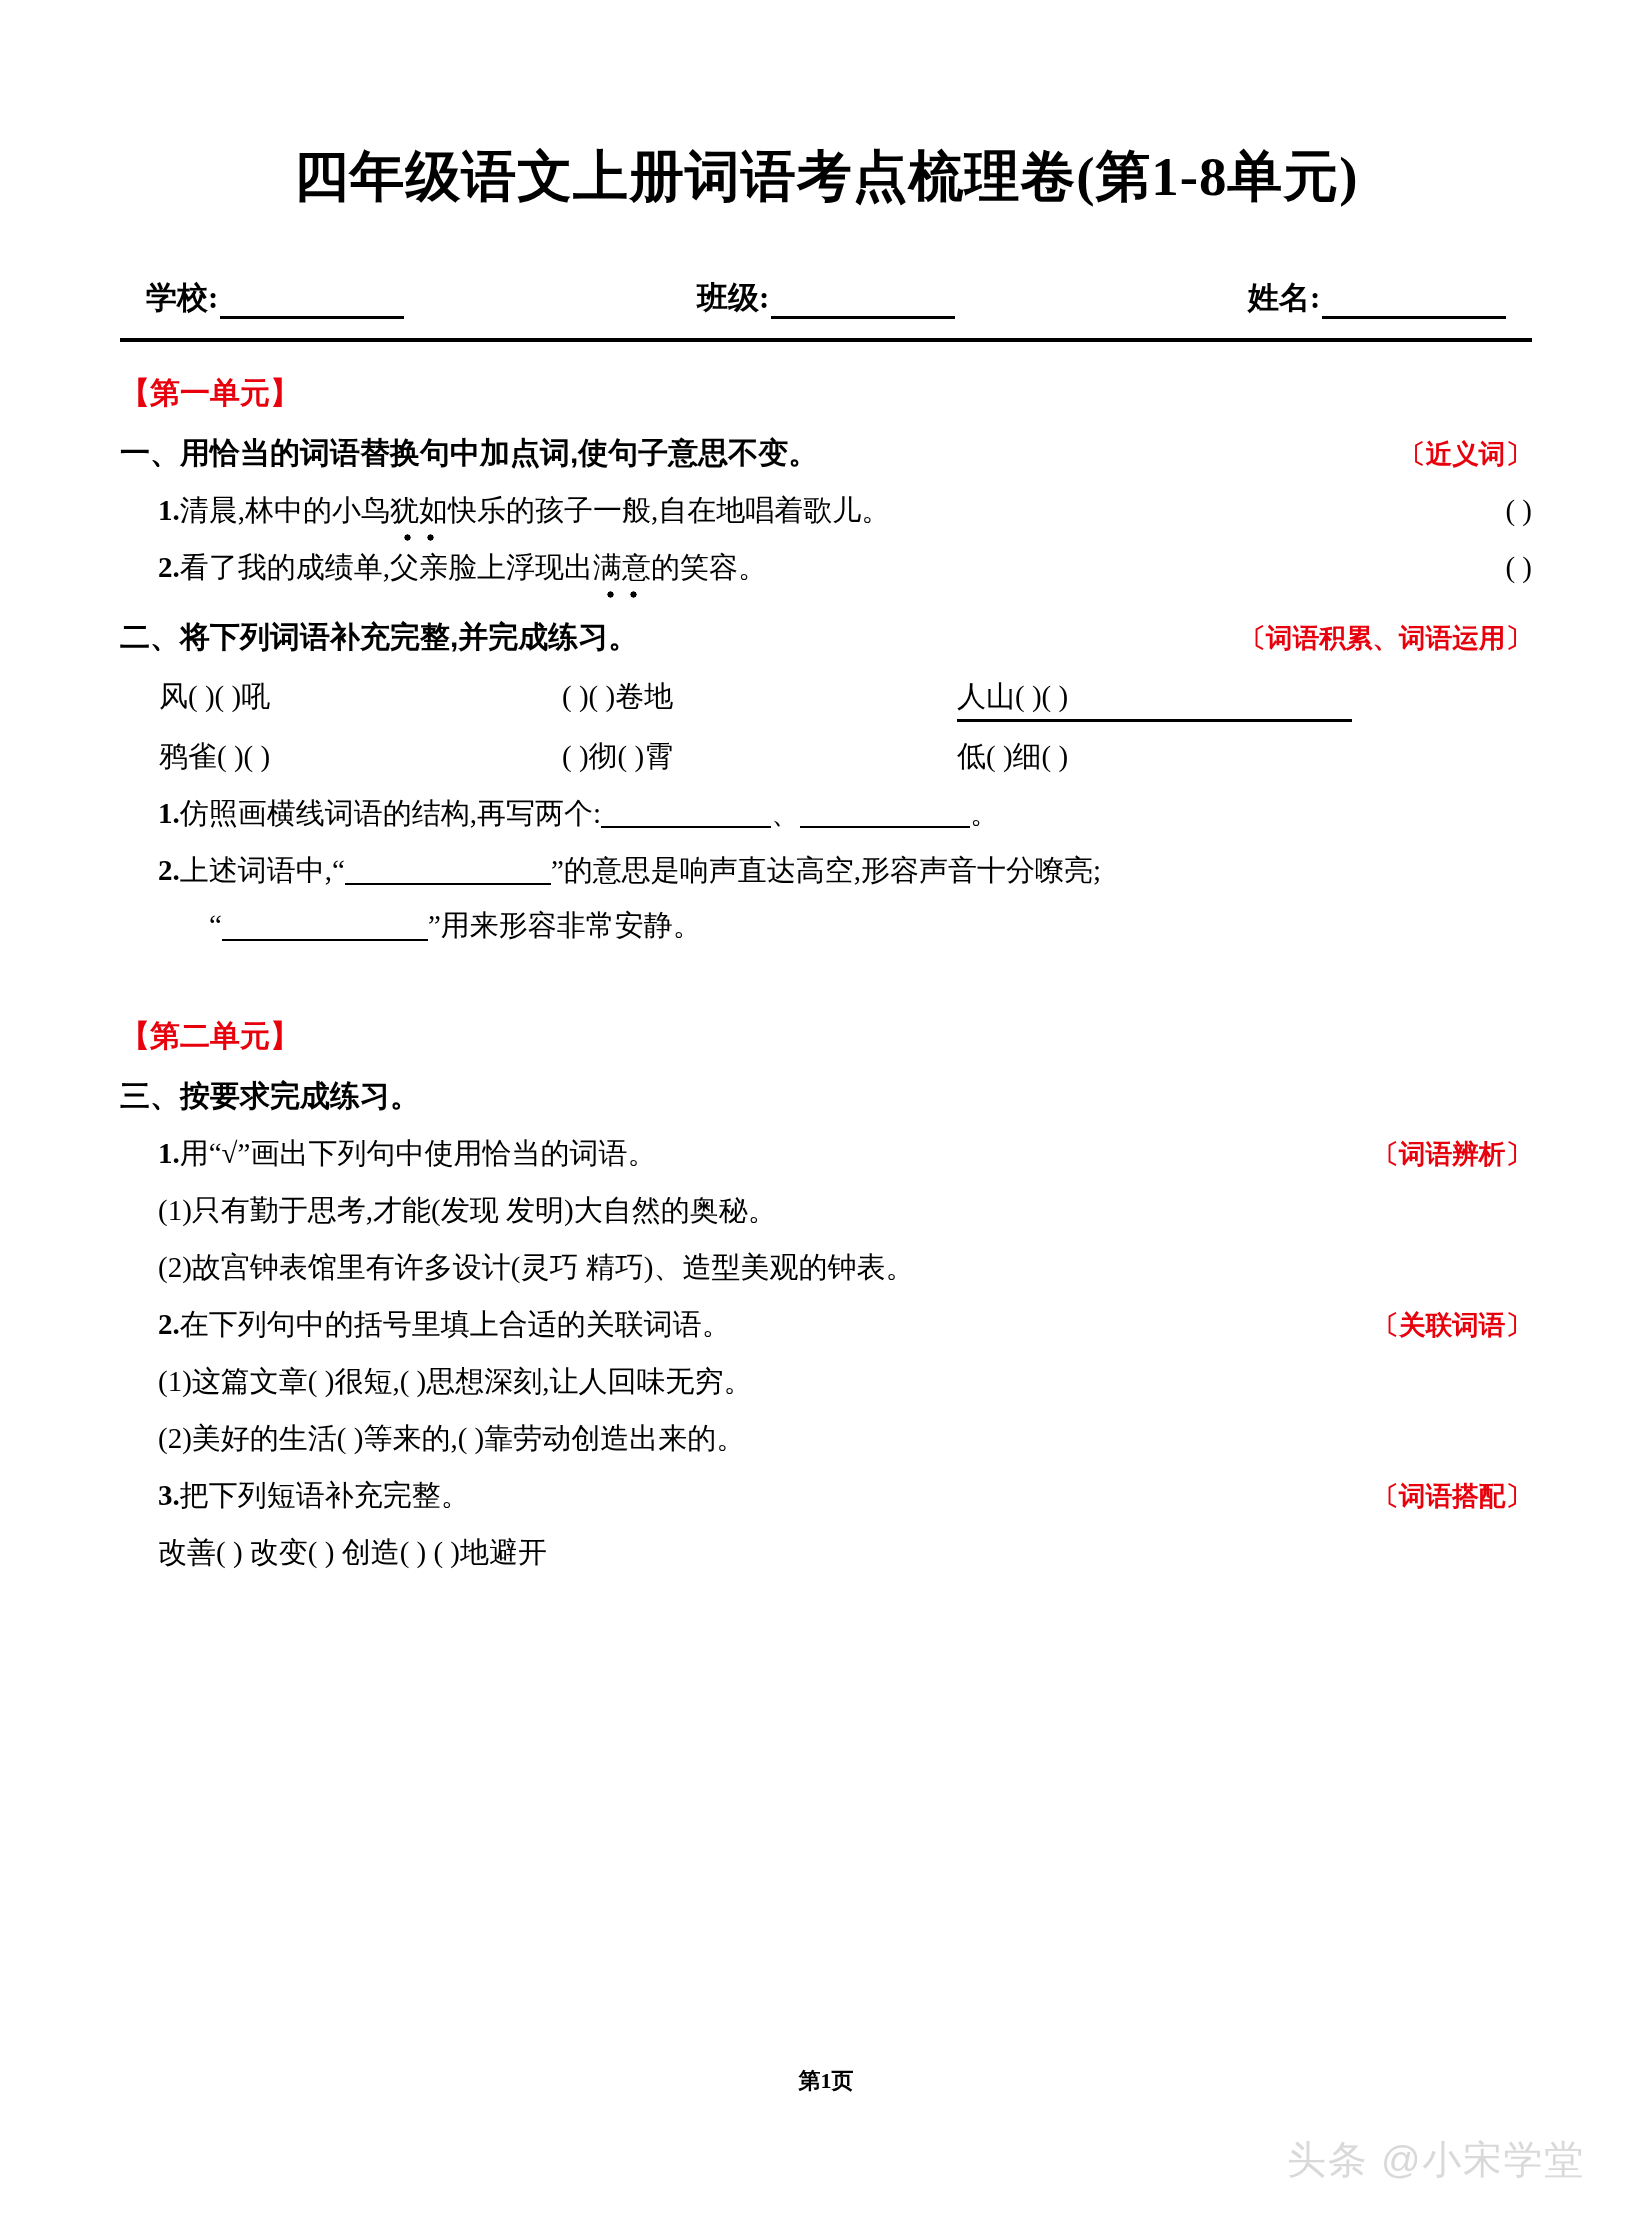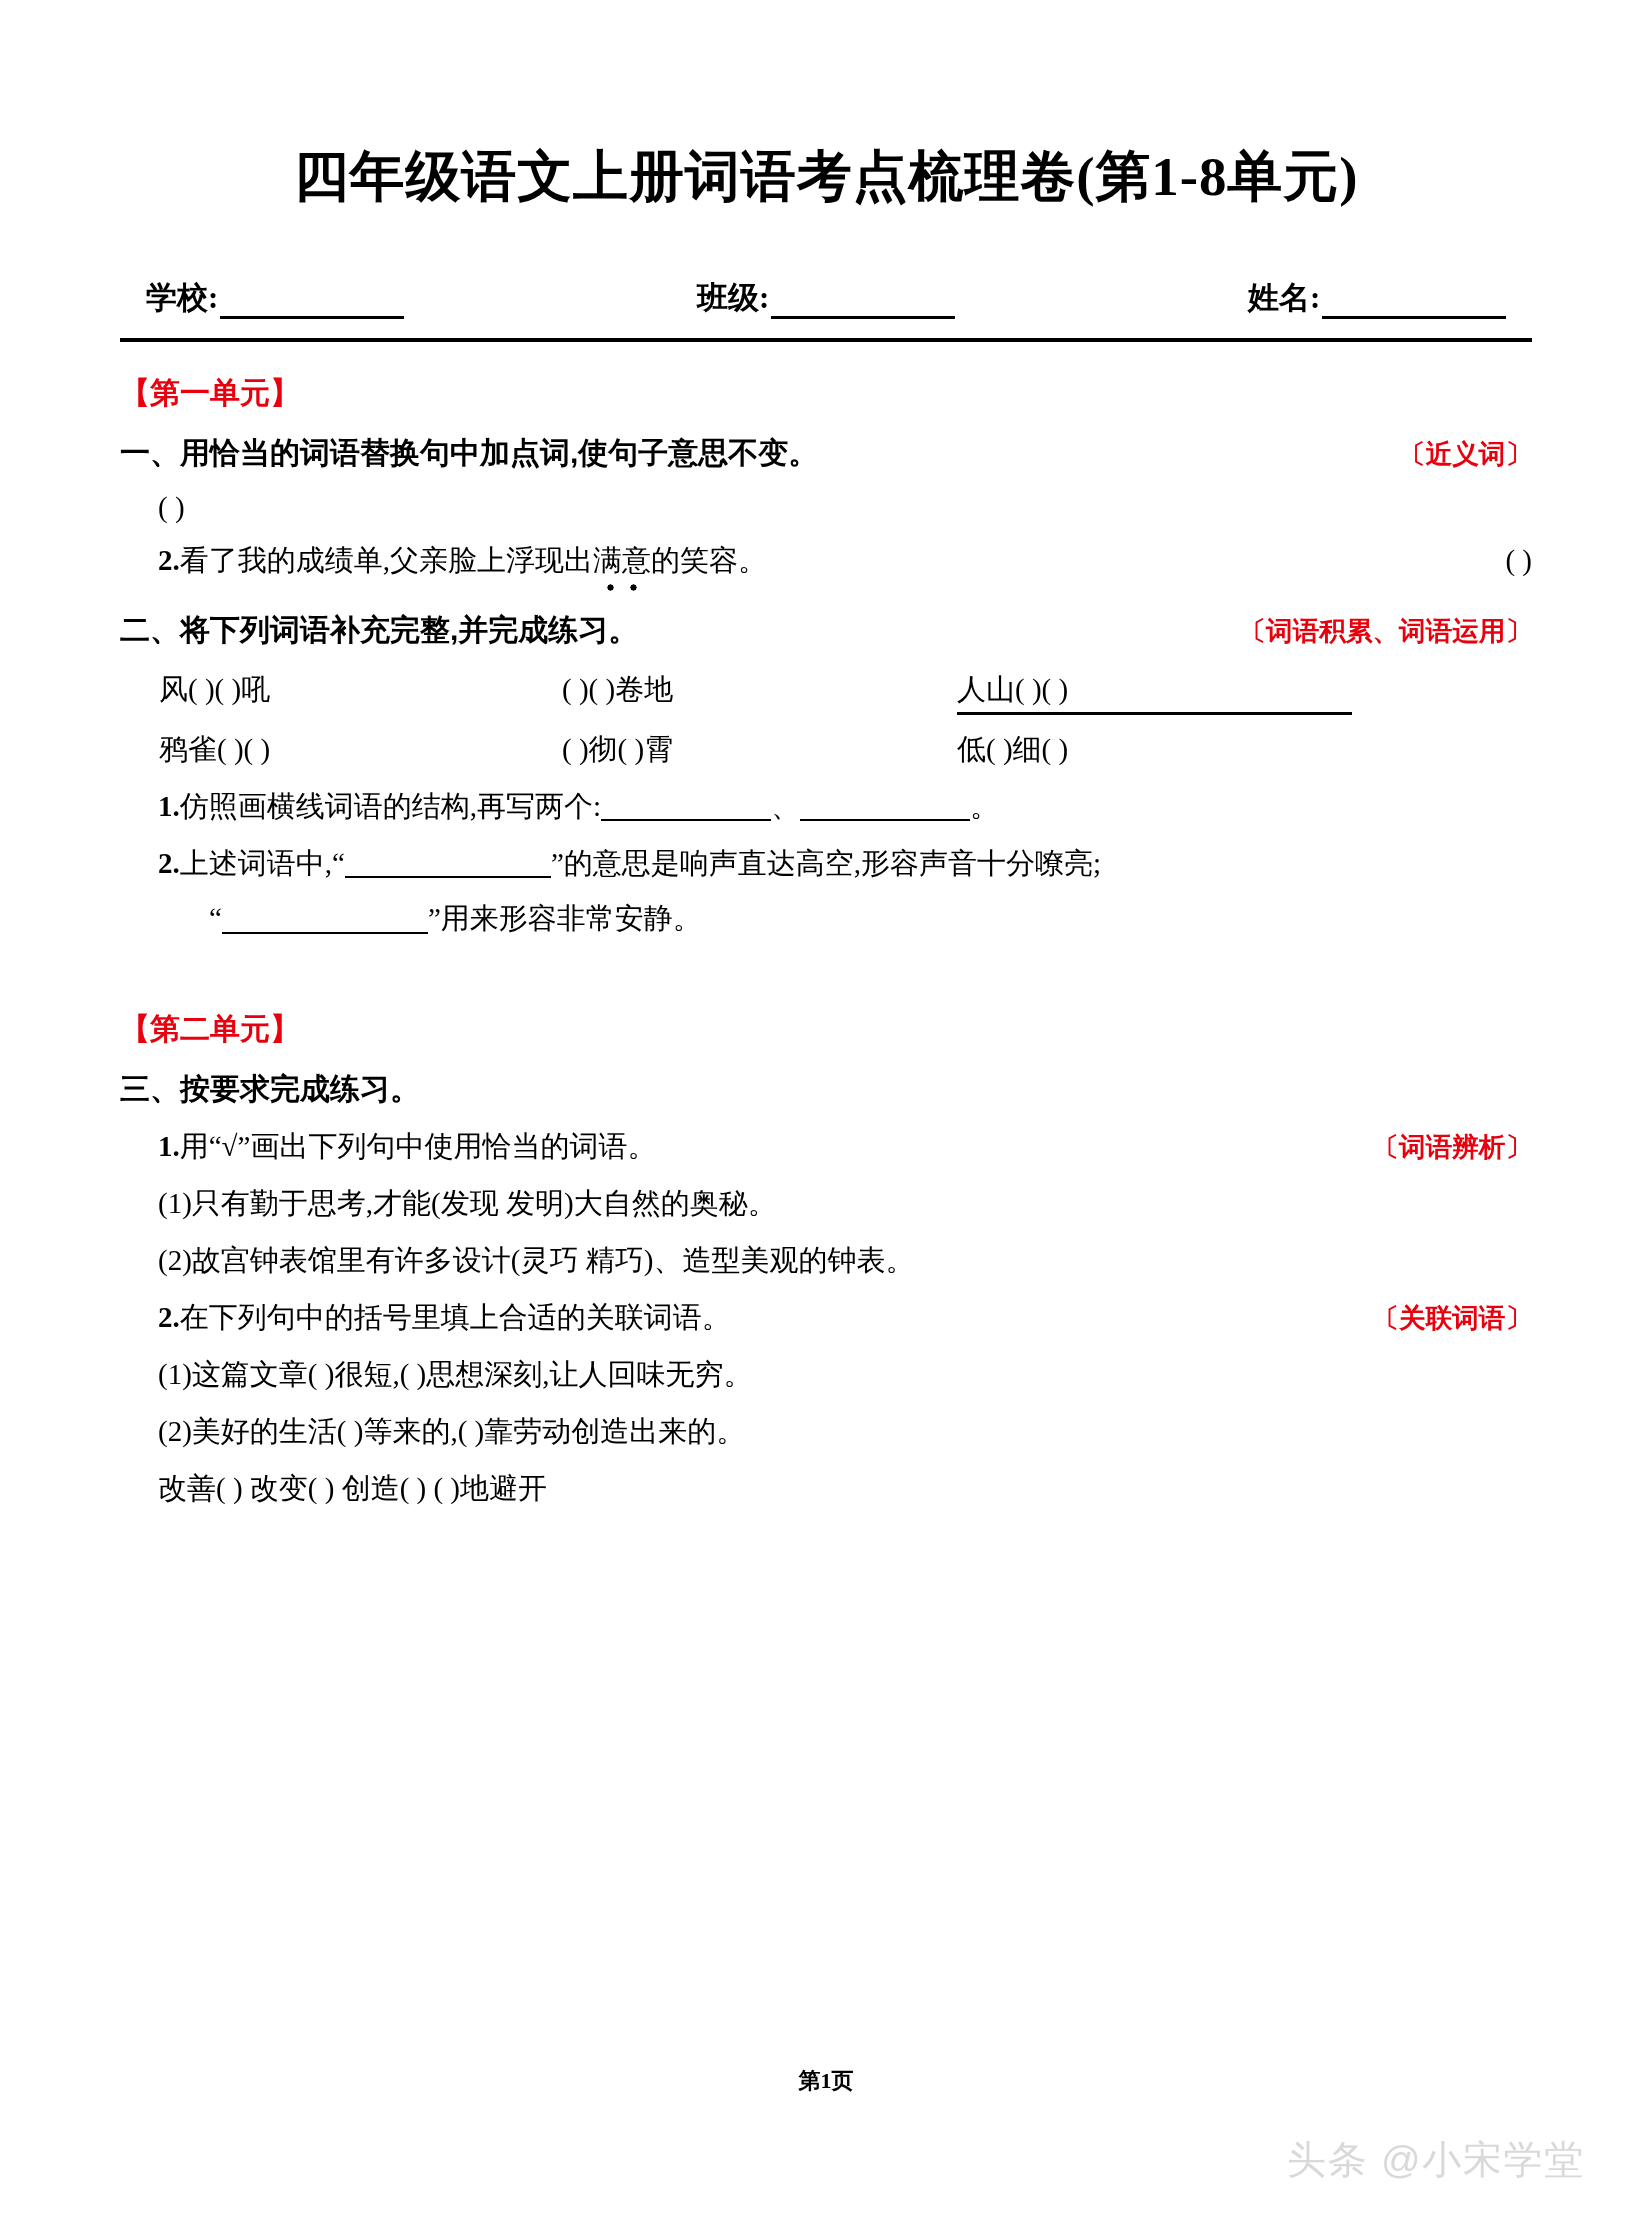--- a/index.html
+++ b/index.html
@@ -200,20 +200,23 @@
   <hr class="header-rule">
 
   <div class="unit-title">【第一单元】</div>
 
   <div class="q-line">
     <span class="q-text"><span>一、</span><span>用恰当的词语替换句中加点词,使句子意思不变。</span></span>
     <span class="tag">〔近义词〕</span>
   </div>
 
   <div class="sub">
+    <span class="sub-text">
+      <span class="num">1.</span><span>清晨,林中的小鸟</span><span class="dotted">犹如</span><span>快乐的孩子一般,自在地唱着歌儿。</span>
+    </span>
     <span class="paren-pair">(          )</span>
   </div>
 
   <div class="sub">
     <span class="sub-text">
       <span class="num">2.</span><span>看了我的成绩单,父亲脸上浮现出</span><span class="dotted">满意</span><span>的笑容。</span>
     </span>
     <span class="paren-pair">(          )</span>
   </div>
 
@@ -274,20 +277,24 @@
     <span class="tag">〔关联词语〕</span>
   </div>
   <div class="sub">
     <span class="sub-text">(1)这篇文章(          )很短,(          )思想深刻,让人回味无穷。</span>
   </div>
   <div class="sub">
     <span class="sub-text">(2)美好的生活(          )等来的,(          )靠劳动创造出来的。</span>
   </div>
 
   <div class="sub">
+    <span class="sub-text"><span class="num">3.</span><span>把下列短语补充完整。</span></span>
+    <span class="tag">〔词语搭配〕</span>
+  </div>
+  <div class="sub">
     <span class="sub-text">改善(          )      改变(          )      创造(          )      (          )地避开</span>
   </div>
 
   <div class="footer-page">第1页</div>
   <div class="watermark">头条 @小宋学堂</div>
 
 </div>
 
 
 </body></html>

